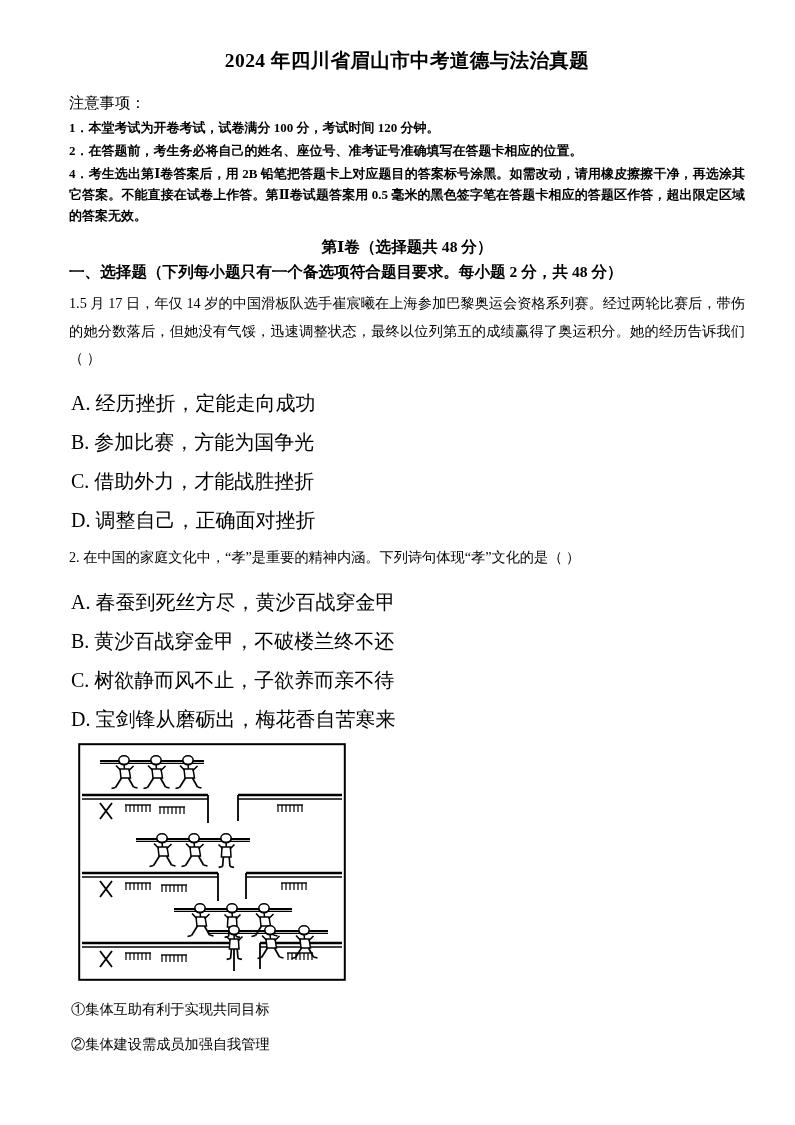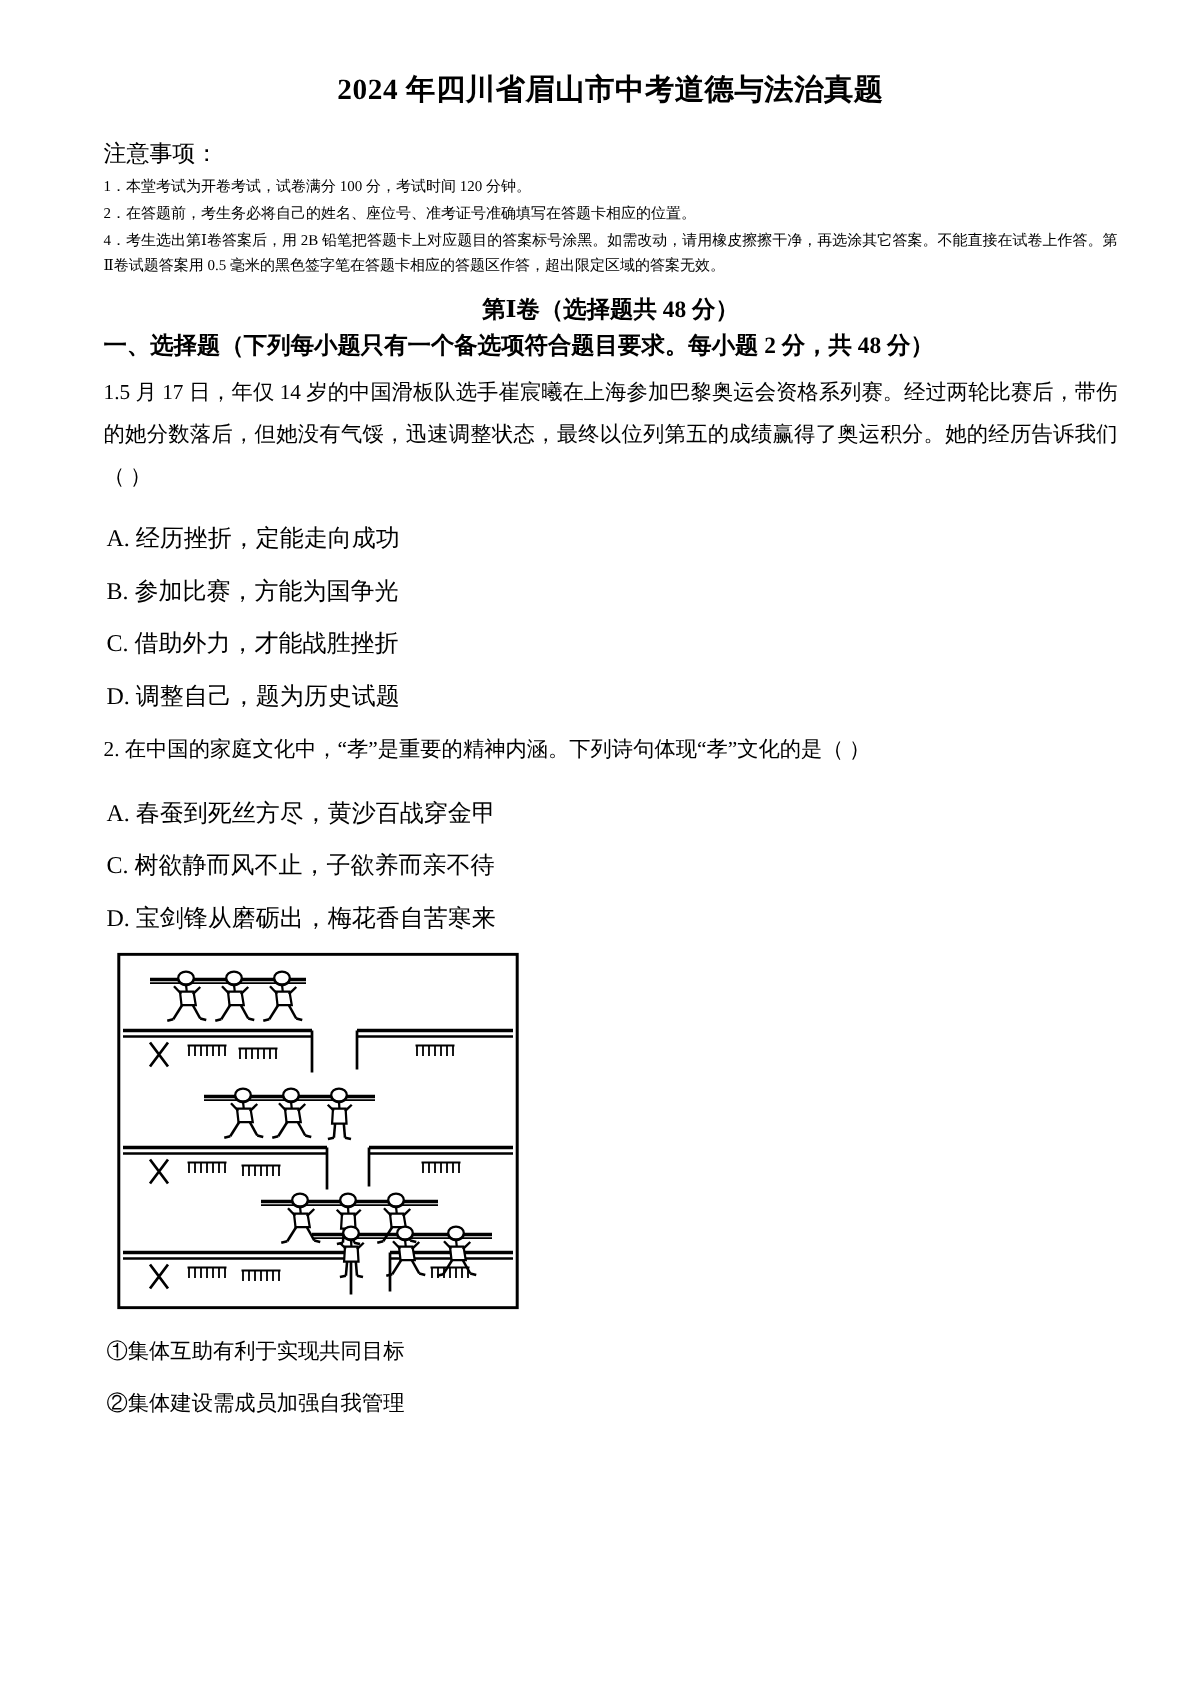--- a/index.html
+++ b/index.html
@@ -43,22 +43,22 @@
   }
 
   
   .notice-head {
     font-size: 15.3px;
     font-weight: normal;
     margin-top: 18px;
     line-height: 1.55;
   }
   .notice-item {
-    font-size: 10px;
-    font-weight: normal;
+    font-size: 13px;
+    font-weight: bold;
     line-height: 1.62;
     margin-top: 2px;
     text-align: justify;
     text-justify: inter-ideograph;
   }
 
   
   .vol-head {
     text-align: center;
     font-size: 15.6px;
@@ -76,21 +76,21 @@
   
   .q-stem {
     font-size: 14.2px;
     line-height: 1.95;
     margin-top: 4px;
     text-align: justify;
     text-justify: inter-ideograph;
     font-weight: normal;
   }
   .q-opt {
-    font-size: 16px;
+    font-size: 20px;
     line-height: 1.0;
     margin-top: 19px;
     padding-left: 2px;
     font-weight: normal;
   }
   .q-stem + .q-opt { margin-top: 20px; }
   .q-block { margin-top: 14px; }
   .q-block.first { margin-top: 6px; }
 
   .stmt {
@@ -128,26 +128,27 @@
 
     <div class="vol-head">第Ⅰ卷（选择题共 48 分）</div>
 
     <div class="section-head">一、选择题（下列每小题只有一个备选项符合题目要求。每小题 2 分，共 48 分）</div>
 
     <div class="q-block first">
       <div class="q-stem">1.5 月 17 日，年仅 14 岁的中国滑板队选手崔宸曦在上海参加巴黎奥运会资格系列赛。经过两轮比赛后，带伤的她分数落后，但她没有气馁，迅速调整状态，最终以位列第五的成绩赢得了奥运积分。她的经历告诉我们（    ）</div>
       <div class="q-opt">A. 经历挫折，定能走向成功</div>
       <div class="q-opt">B. 参加比赛，方能为国争光</div>
       <div class="q-opt">C. 借助外力，才能战胜挫折</div>
-      <div class="q-opt">D. 调整自己，题为历史试题</div>
+      <div class="q-opt">D. 调整自己，正确面对挫折</div>
     </div>
 
     <div class="q-block">
       <div class="q-stem">2. 在中国的家庭文化中，“孝”是重要的精神内涵。下列诗句体现“孝”文化的是（    ）</div>
       <div class="q-opt">A. 春蚕到死丝方尽，黄沙百战穿金甲</div>
+      <div class="q-opt">B. 黄沙百战穿金甲，不破楼兰终不还</div>
       <div class="q-opt">C. 树欲静而风不止，子欲养而亲不待</div>
       <div class="q-opt">D. 宝剑锋从磨砺出，梅花香自苦寒来</div>
     </div>
 
     <div class="q-block">
 
       <div class="cartoon-wrap">
         <svg class="cartoon" viewBox="0 0 268 238">
           <defs>
             <g id="fig">

